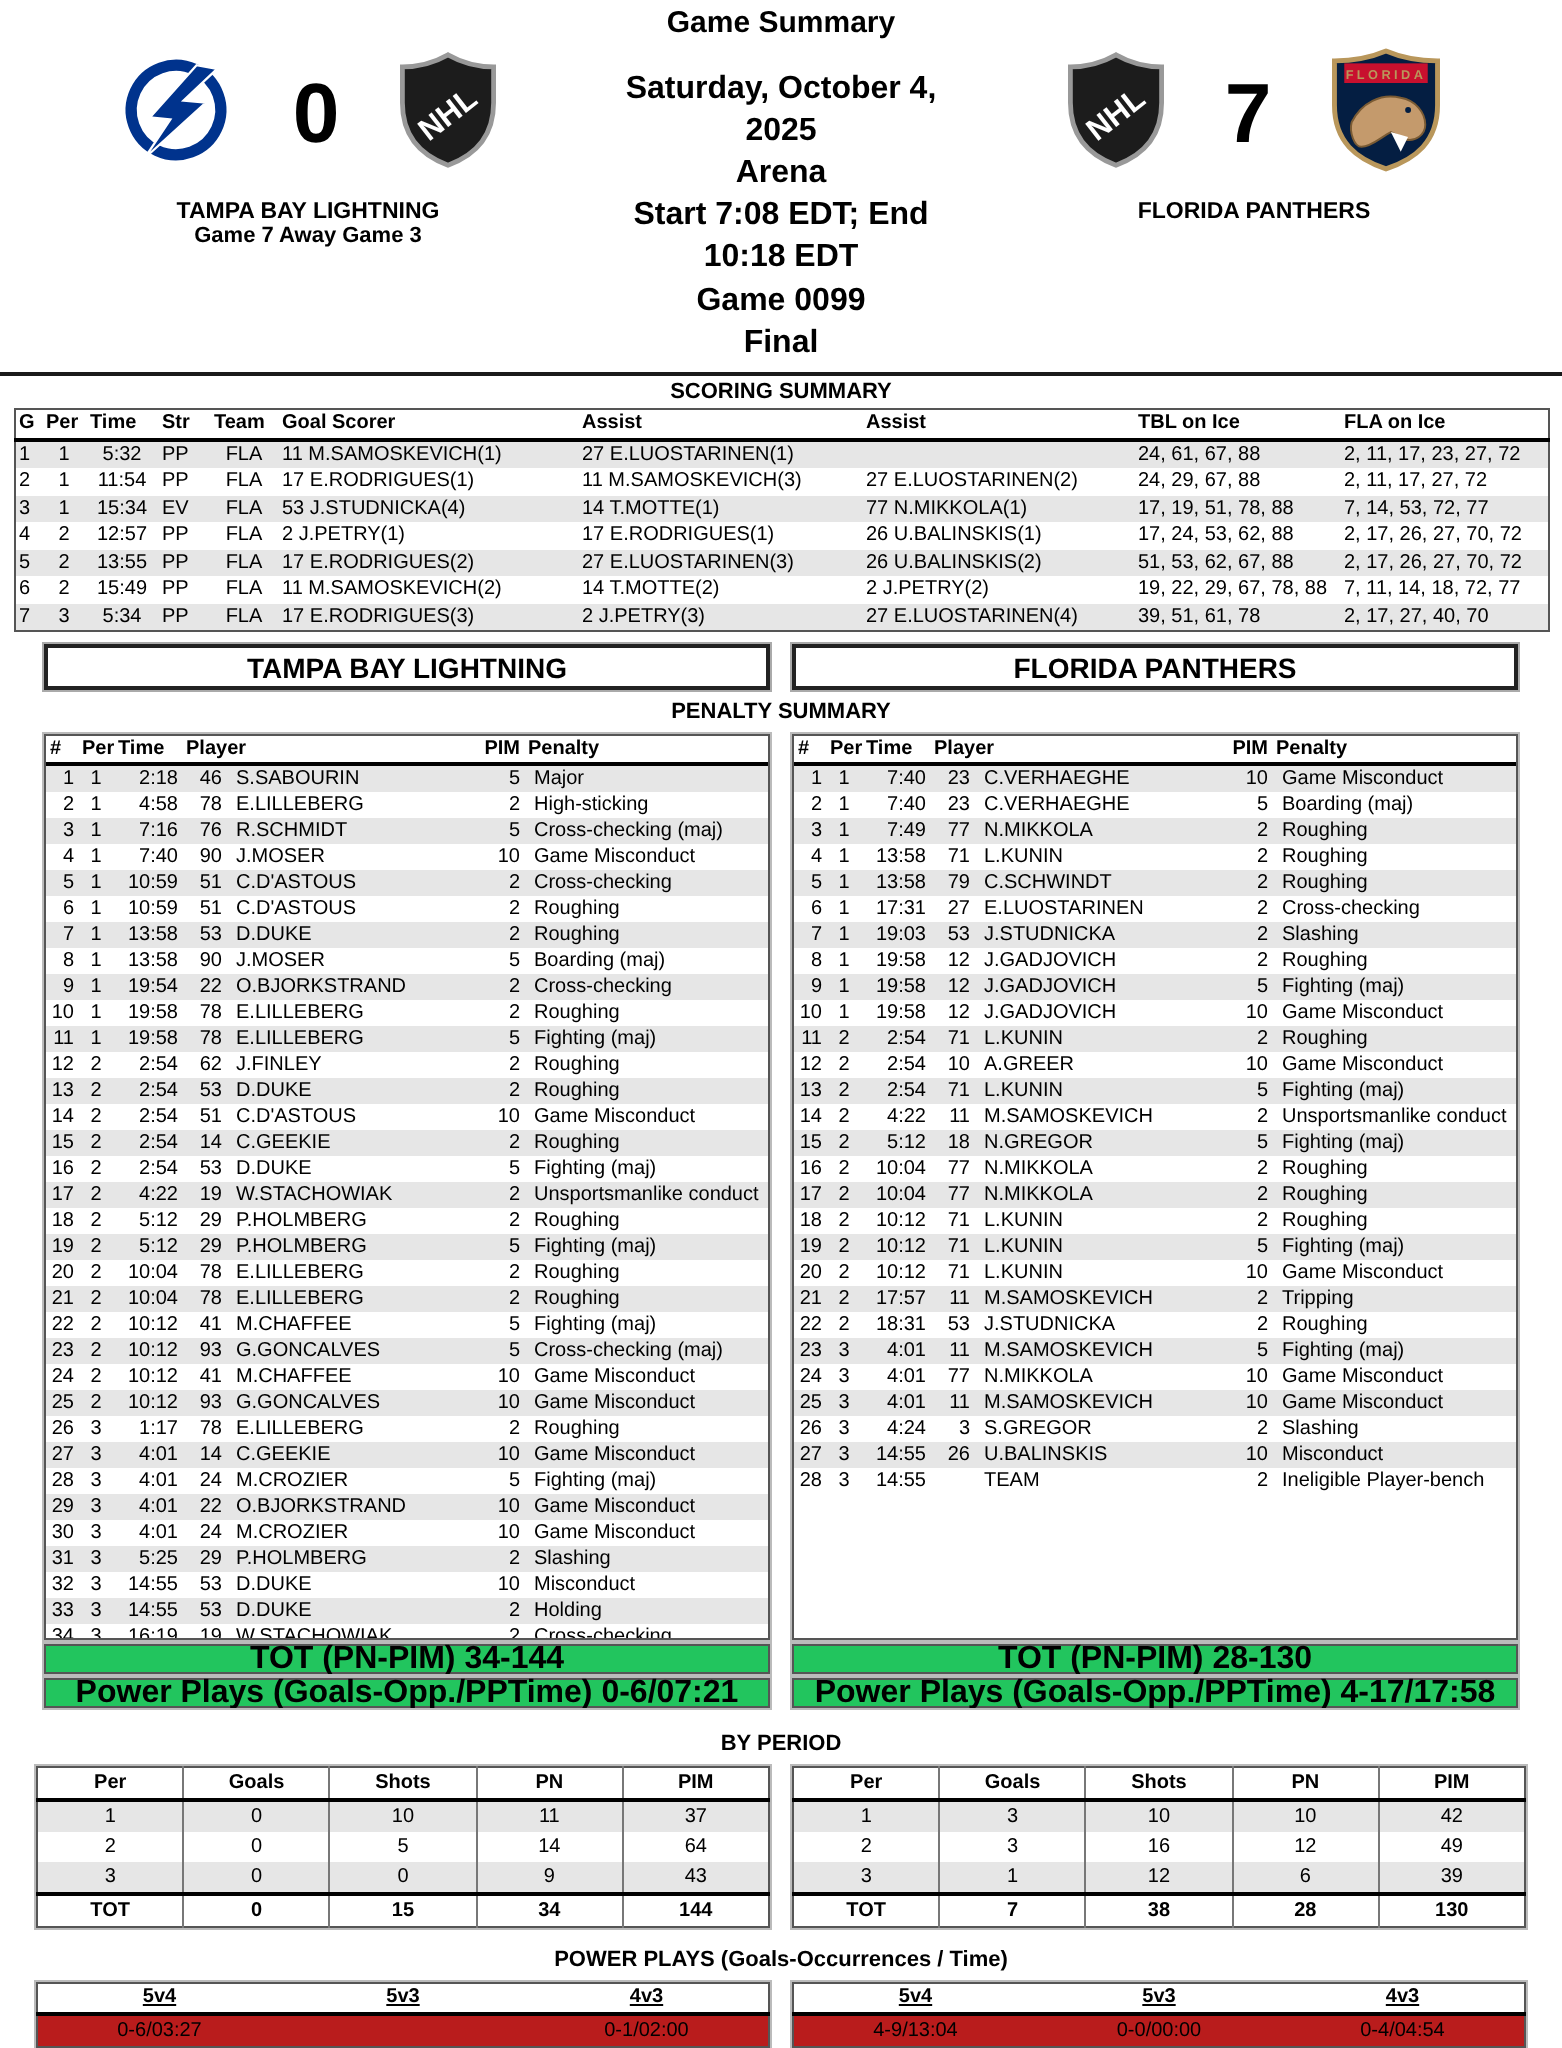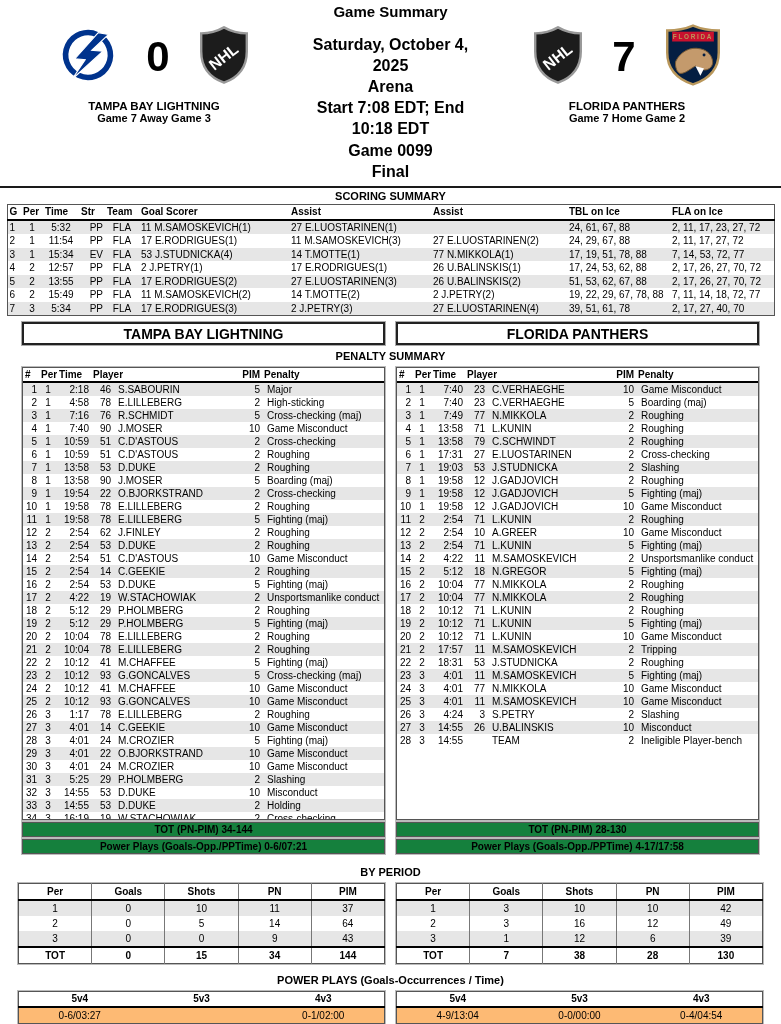--- a/index.html
+++ b/index.html
@@ -26,21 +26,21 @@
   table { border-collapse:collapse; table-layout:fixed; font-size:10px; }
   th, td { padding:0 2px; line-height:13.5px; overflow:hidden; white-space:nowrap; }
   thead th { font-weight:bold; border-bottom:2px solid #000; text-align:left; line-height:14px; }
 
   
   .scoring-table { width:767px; margin:0 auto; border:1px solid #555; }
   .scoring-table tbody tr:nth-child(odd) { background:#e6e6e6; }
   .scoring-table td:nth-child(1){ text-align:left; }
   .scoring-table td:nth-child(2){ text-align:center; }
   .scoring-table td:nth-child(3){ text-align:center; }
-  .scoring-table td:nth-child(4){ text-align:right; }
+  .scoring-table td:nth-child(4){ text-align:left; }
   .scoring-table td:nth-child(5){ text-align:center; }
 
   
   .cols { display:flex; justify-content:center; gap:11px; }
 
   .team-name-box {
     width:363px; height:23px; border:2px solid #222; outline:1px solid #aaa;
     display:flex; align-items:center; justify-content:center;
     font-weight:bold; font-size:14px;
   }
@@ -54,37 +54,37 @@
   .penalty-table td:nth-child(1){ text-align:right; }
   .penalty-table td:nth-child(2){ text-align:center; }
   .penalty-table td:nth-child(3){ text-align:right; }
   .penalty-table td:nth-child(4){ text-align:right; }
   .penalty-table td:nth-child(5){ text-align:left; padding-left:5px; }
   .penalty-table td:nth-child(6){ text-align:right; }
   .penalty-table td:nth-child(7){ text-align:left; padding-left:5px; }
   .penalty-table th.pim { text-align:right; }
   .pen-totals { margin-top:auto; }
   .tot-row {
-    border:1px solid #555; outline:1px solid #bbb; background:#15803d;
-    text-align:center; font-weight:bold; font-size:10px;
+    border:1px solid #555; outline:1px solid #bbb; background:#22c55e;
+    text-align:center; font-weight:bold; font-size:16px;
     line-height:13px; margin-top:2px;
   }
 
   
   .period-table { width:367px; border:1px solid #555; outline:1px solid #bbb; }
   .period-table th, .period-table td { text-align:center; border-left:1px solid #777; line-height:15px; }
   .period-table th:first-child, .period-table td:first-child { border-left:none; }
   .period-table thead th { text-align:center; }
   .period-table tbody tr:nth-child(odd) { background:#e6e6e6; }
   .period-table tbody tr:nth-child(4) { background:#fff; font-weight:bold; border-top:2px solid #000; }
 
   
   .pp-table { width:367px; border:1px solid #555; outline:1px solid #bbb; }
-  .pp-table th { text-align:center; line-height:14px; }
-  .pp-table td { text-align:center; background:#fdba74; line-height:15px; }
+  .pp-table th { text-align:center; line-height:14px;text-decoration:underline; }
+  .pp-table td { text-align:center; background:#b91c1c; line-height:15px; }
 
   .sp6 { height:6px; } .sp3 { height:3px; } .sp10 { height:10px; } .sp8 { height:8px; }
 </style>
 </head>
 <body>
 
 <div class="page-title">Game Summary</div>
 
 <div class="scoreboard">
   <div class="side">
@@ -129,21 +129,20 @@
           <path d="M22 1 C29 4 36 5 43 5 L43 23 C43 38 34 45 22 49 C10 45 1 38 1 23 L1 5 C8 5 15 4 22 1 Z" fill="#041e42" stroke="#b9975b" stroke-width="2"></path>
           <rect x="5" y="6" width="34" height="8" fill="#c8102e"></rect>
           <text x="22" y="12.3" fill="#b9975b" font-size="5.2" font-weight="bold" text-anchor="middle" letter-spacing="1.4" font-family="Liberation Sans, sans-serif">FLORIDA</text>
           <path d="M8 30 C12 22 20 18 28 20 C34 21 38 26 38 31 C38 35 34 38 30 37 L24 34 C20 36 16 40 12 40 C9 40 7 34 8 30 Z" fill="#c49a6c" stroke="#7a5b34" stroke-width="0.8"></path>
           <path d="M24 34 L28 42 L31 36 Z" fill="#fff"></path>
           <circle cx="31" cy="25" r="1.2" fill="#041e42"></circle>
         </svg>
       </span>
     </div>
     <div class="team-name">FLORIDA PANTHERS</div>
-    <div class="team-games">Game 7 Home Game 2</div>
   </div>
 </div>
 
 <hr class="thick">
 
 <div class="section-title">SCORING SUMMARY</div>
 
 <table class="scoring-table">
   <colgroup>
     <col style="width:14px">
@@ -860,21 +859,21 @@
               <td>11</td>
               <td>M.SAMOSKEVICH</td>
               <td>10</td>
               <td>Game Misconduct</td>
             </tr>
             <tr>
               <td>26</td>
               <td>3</td>
               <td>4:24</td>
               <td>3</td>
-              <td>S.PETRY</td>
+              <td>S.GREGOR</td>
               <td>2</td>
               <td>Slashing</td>
             </tr>
             <tr>
               <td>27</td>
               <td>3</td>
               <td>14:55</td>
               <td>26</td>
               <td>U.BALINSKIS</td>
               <td>10</td>

